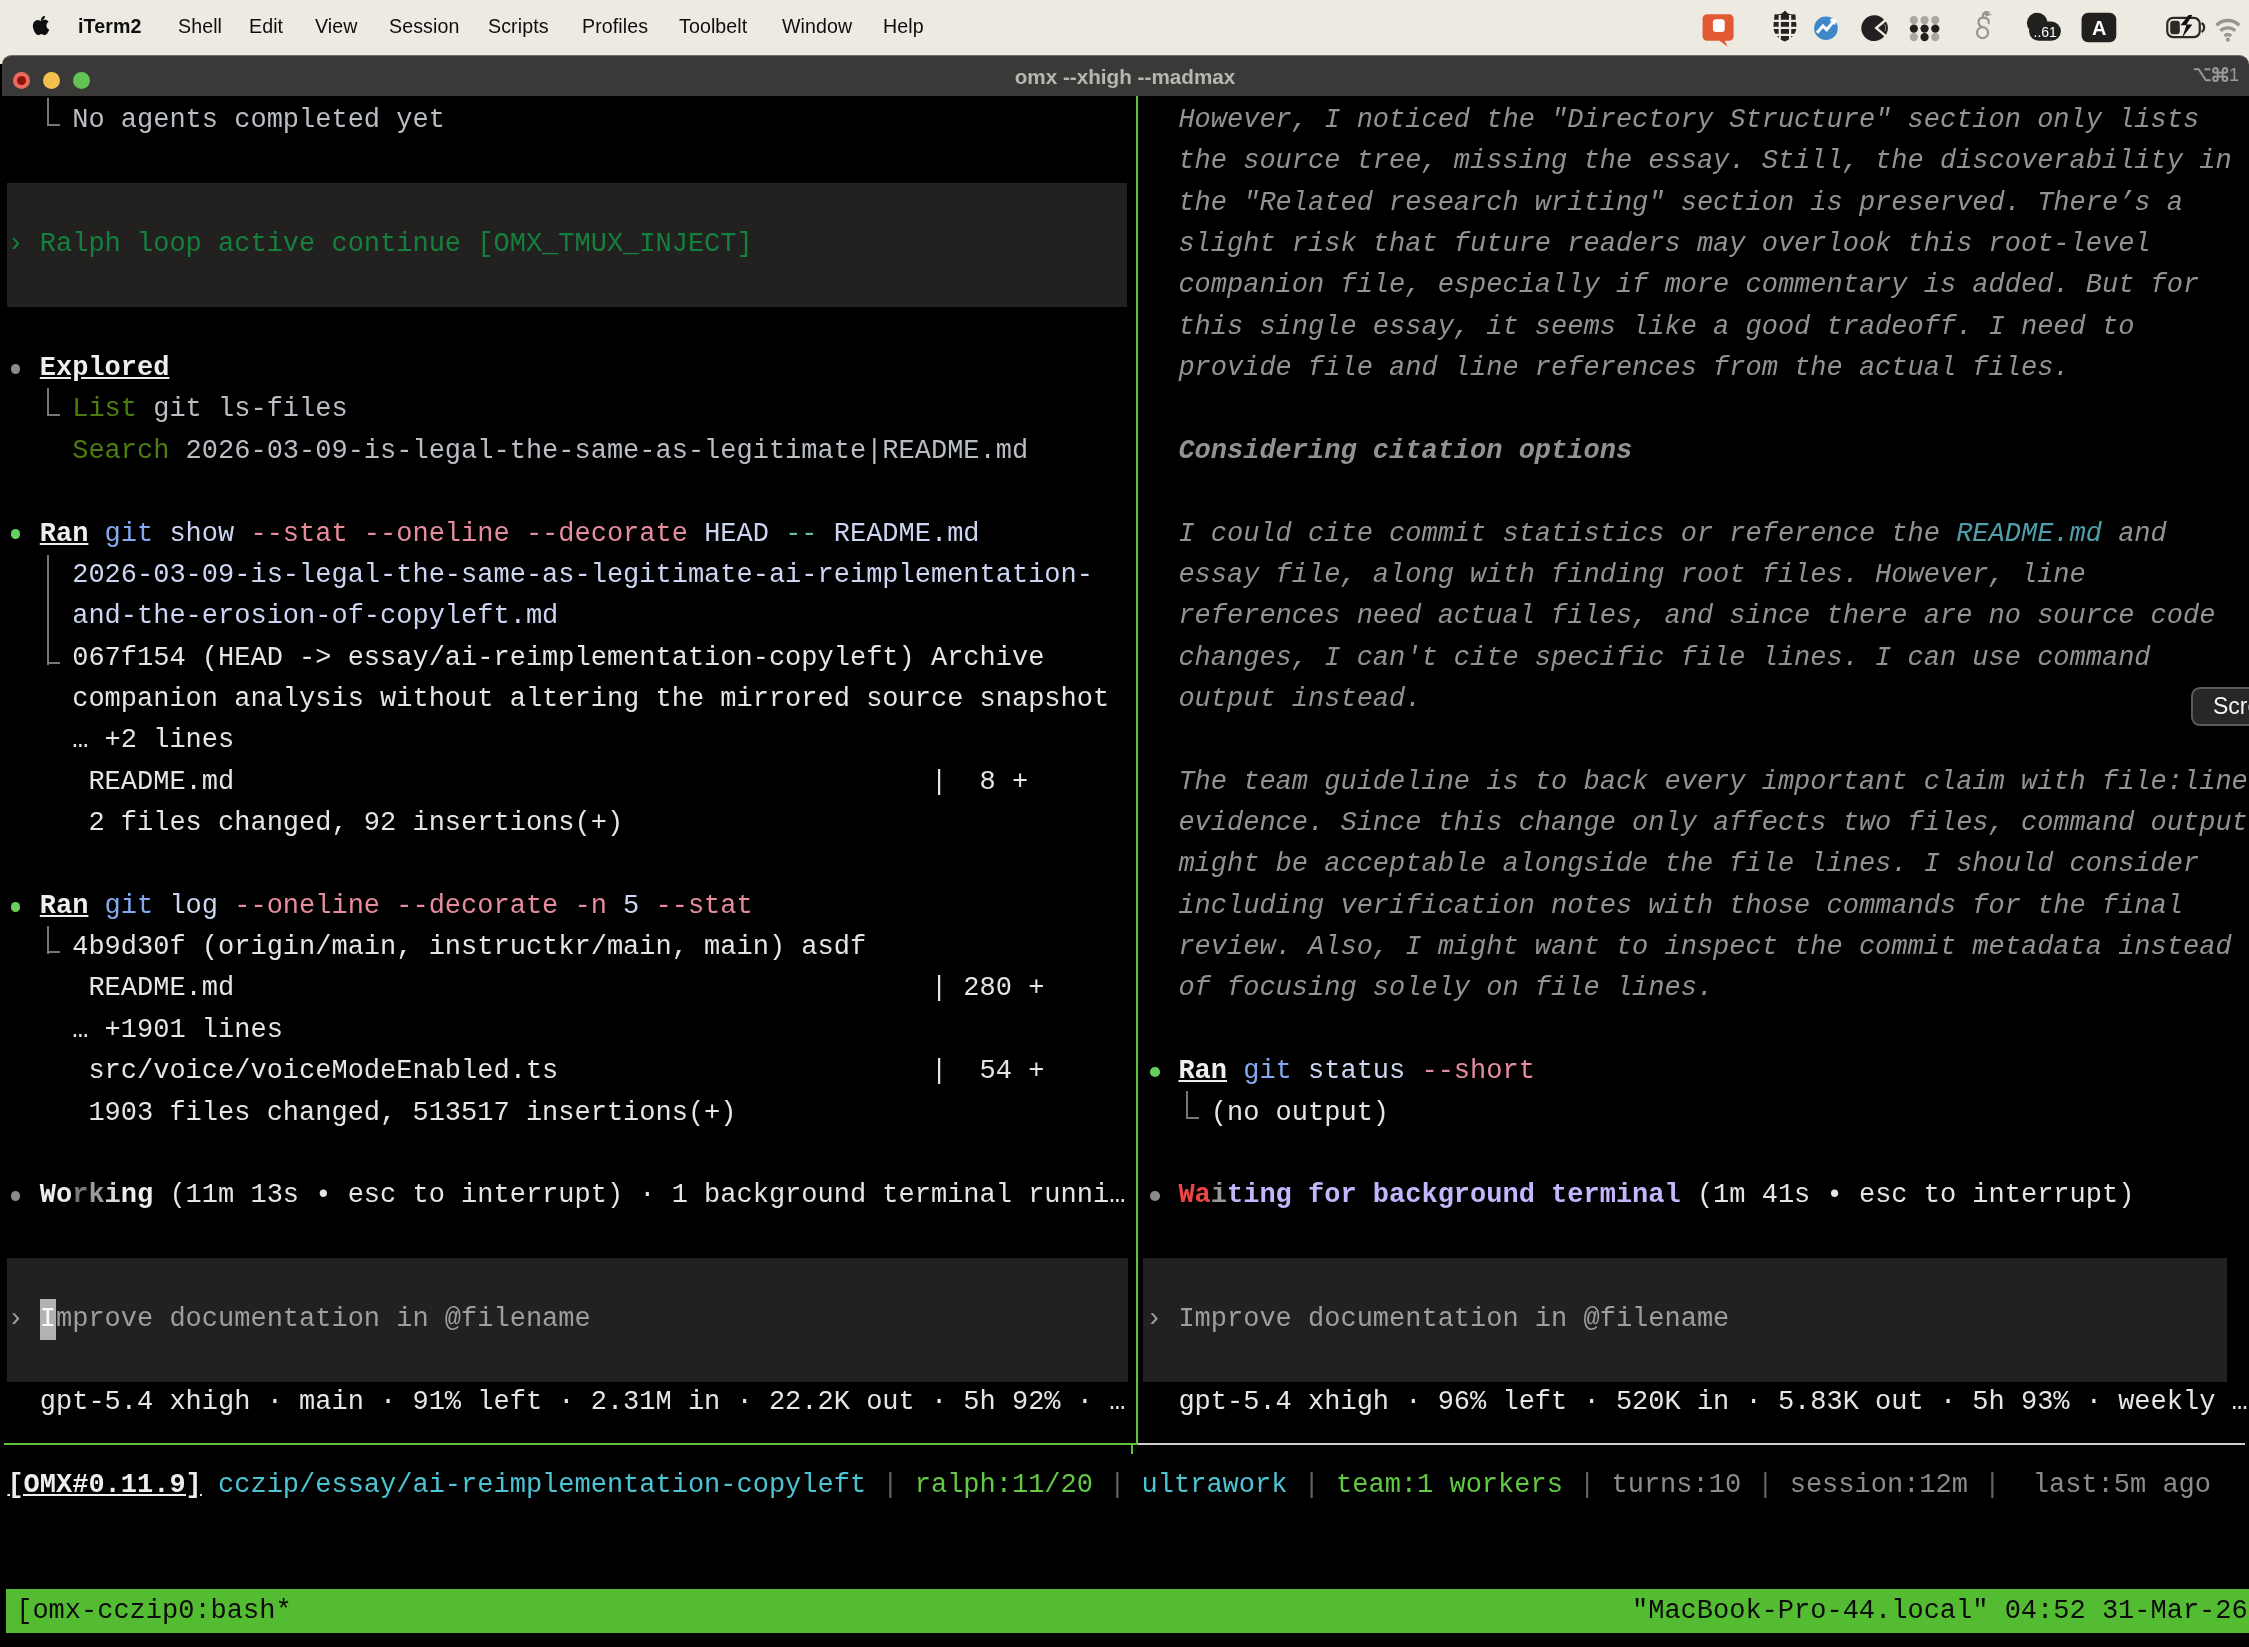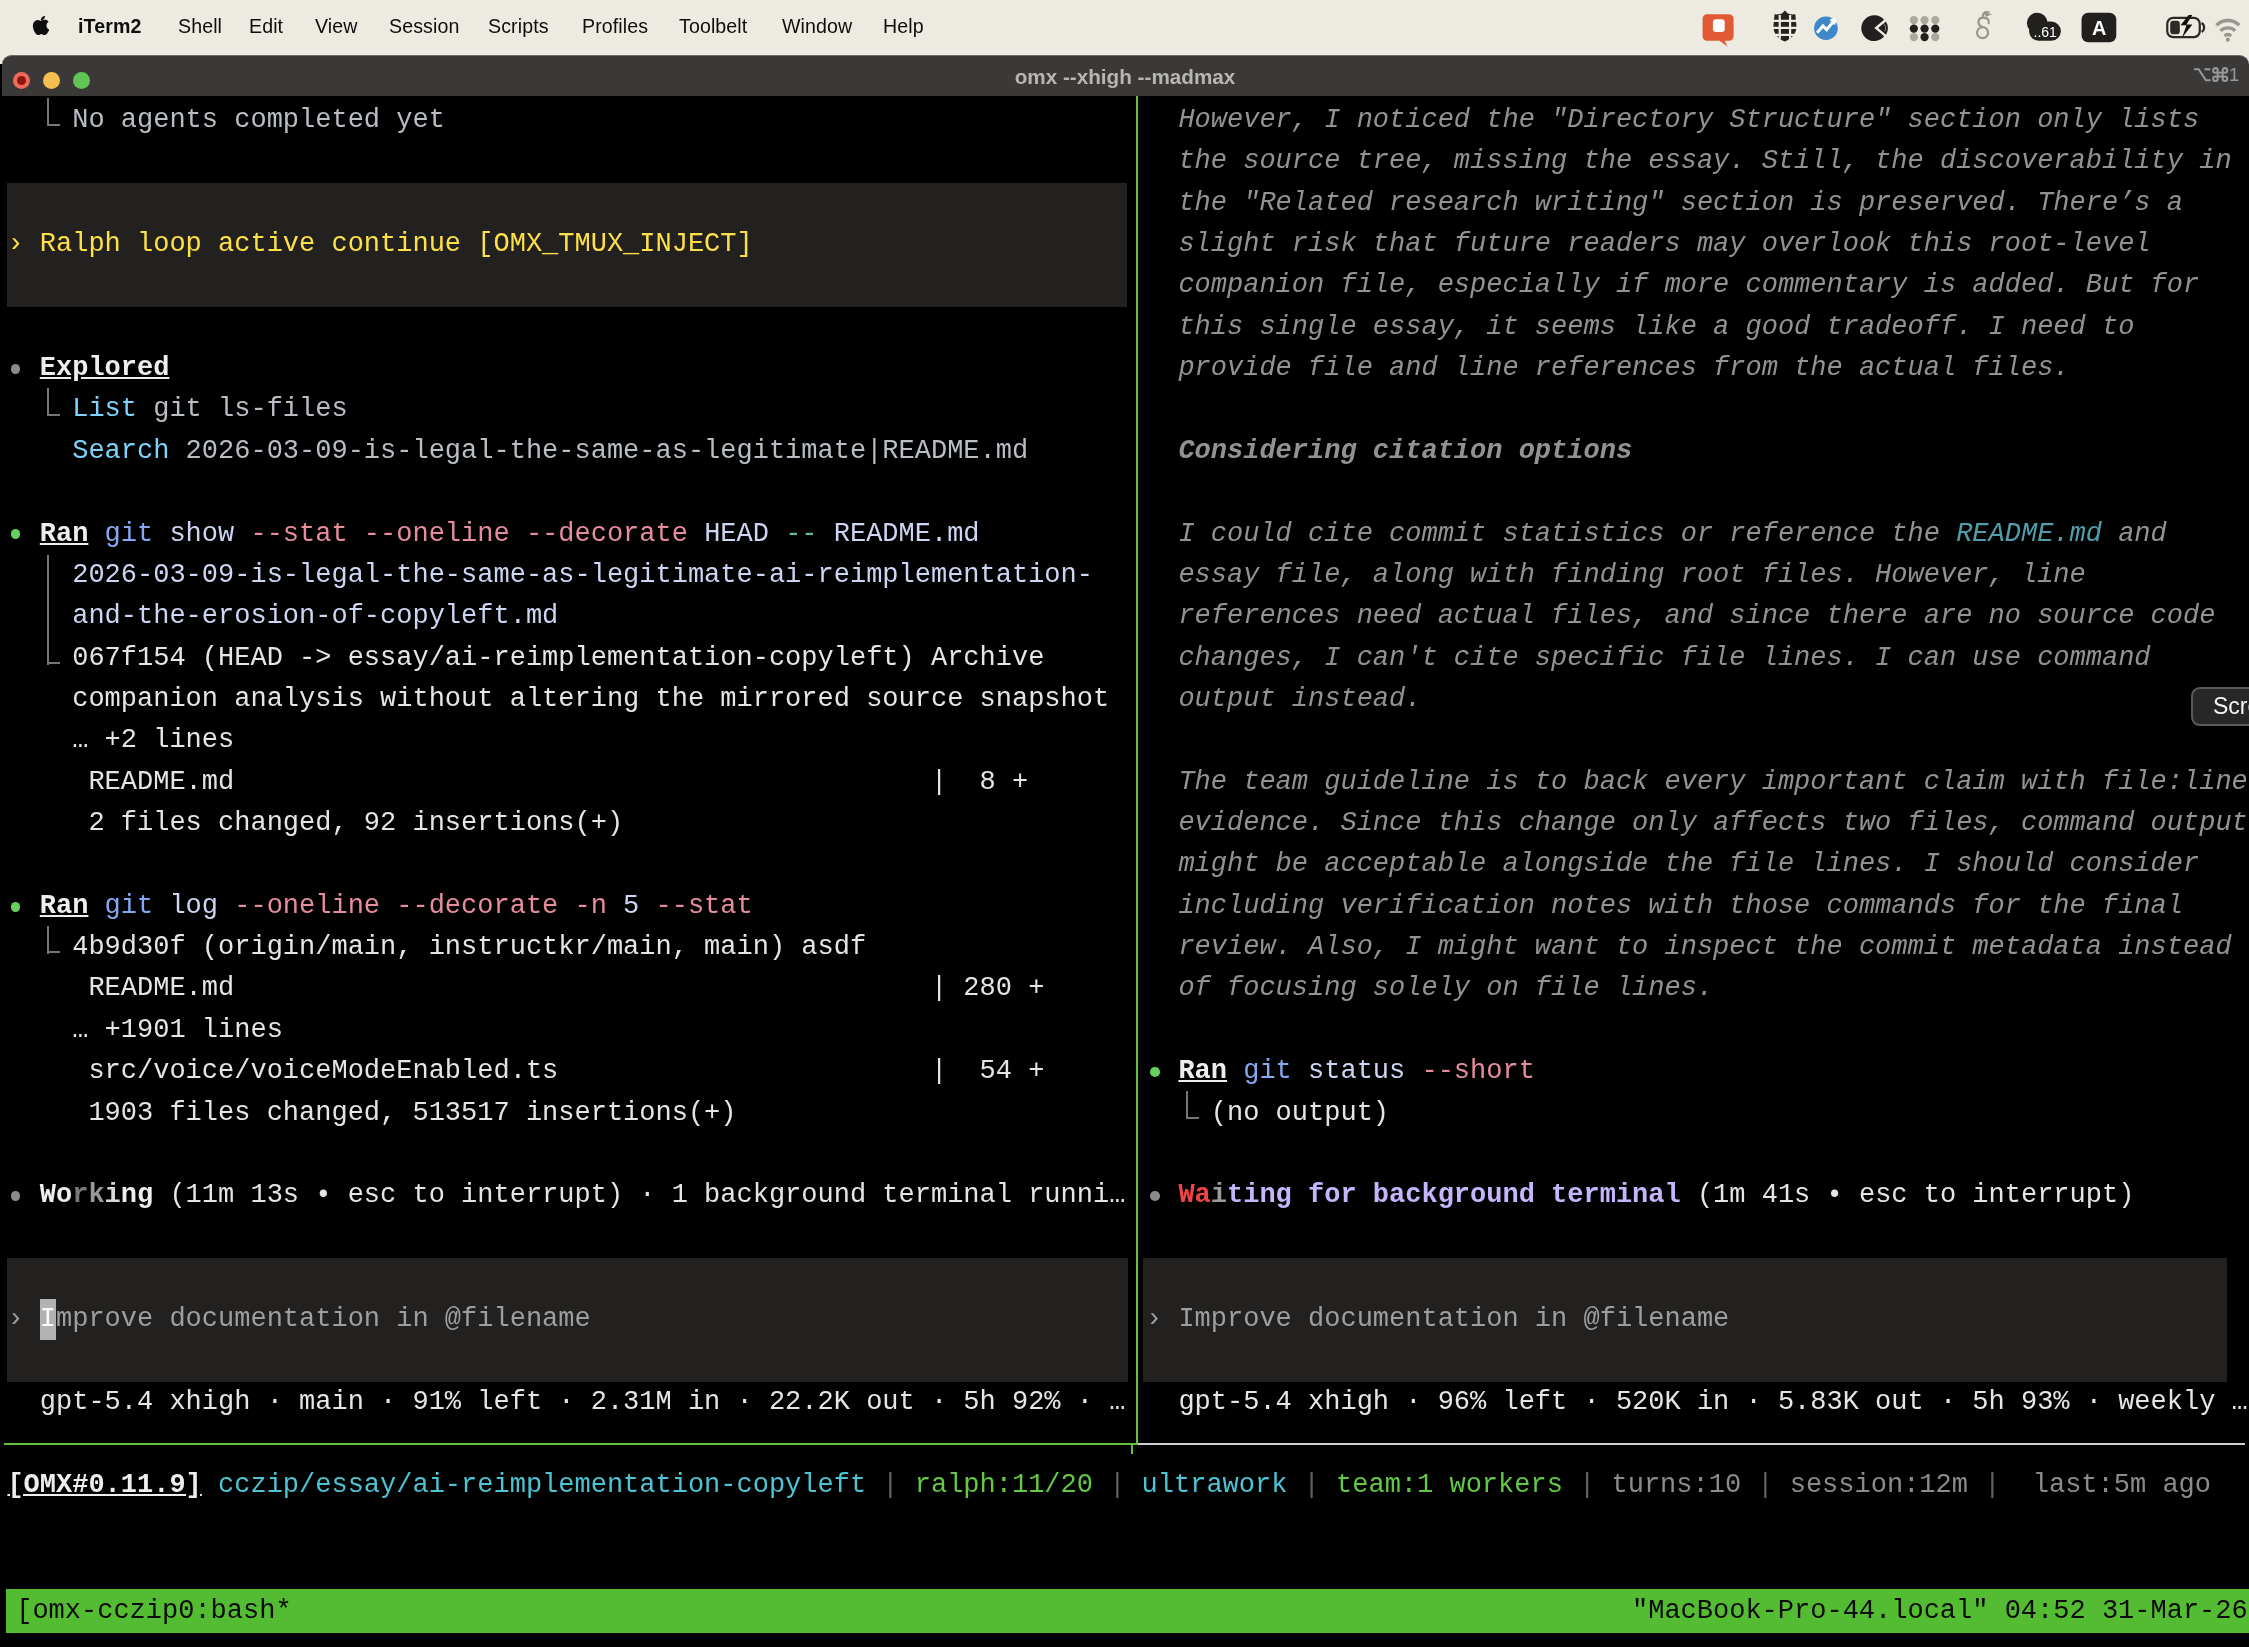--- a/index.html
+++ b/index.html
@@ -15,21 +15,21 @@
 .it{font-style:italic;}
 .b{font-weight:bold;}
 .w{color:#eeeeee;text-decoration:underline;}
 .gy{color:#e5e5e5;}
 .gl{color:#b9bdc4;}
 .gm{color:#929292;}
 .blu{color:#84a9f1;}
 .lav{color:#ccd5f2;}
 .pnk{color:#e78c9d;}
 .tl2{color:#5fbf9e;}
-.cyn{color:#7dd3fc;}
+.cyn{color:#4d7c0f;}
 .tr{color:#4f9fab;}
 .box{position:absolute;background:#222120;}
 .cur{color:#fafafa;}
 </style></head><body>
 <div id="menubar">
 <svg width="20" height="20" viewBox="0 0 24 24" style="position:absolute;left:31px;top:14.8px">
       <path fill="#0e0e0e" d="M12.152 6.896c-.948 0-2.415-1.078-3.96-1.04-2.04.027-3.91 1.183-4.961 3.014-2.117 3.675-.546 9.103 1.519 12.09 1.013 1.454 2.208 3.09 3.792 3.039 1.52-.065 2.09-.987 3.935-.987 1.831 0 2.35.987 3.96.948 1.637-.026 2.676-1.48 3.676-2.948 1.156-1.688 1.636-3.325 1.662-3.415-.039-.013-3.182-1.221-3.22-4.857-.026-3.04 2.48-4.494 2.597-4.559-1.429-2.09-3.623-2.324-4.39-2.376-2-.156-3.675 1.09-4.61 1.09zm3.378-2.066c.843-1.012 1.4-2.427 1.245-3.83-1.207.052-2.662.805-3.532 1.818-.78.896-1.454 2.338-1.273 3.714 1.338.104 2.715-.688 3.559-1.701"></path>
     </svg>
 <div class="mi mb" style="left:78px">iTerm2</div>
 <div class="mi" style="left:178px">Shell</div>
@@ -114,21 +114,21 @@
 <div style="position:absolute;left:4.4px;top:1443px;width:1134px;height:2.2px;background:#62c33a"></div>
 <div style="position:absolute;left:1138px;top:1443px;width:1107px;height:2.2px;background:#cfcfcf"></div>
 <div style="position:absolute;left:1131px;top:1445px;width:2.2px;height:8.9px;background:#62c33a"></div>
 <div class="box" style="left:7.4px;top:183px;width:1120px;height:124px"></div>
 <div class="box" style="left:7.4px;top:1258px;width:1121px;height:124px"></div>
 <div class="box" style="left:1143px;top:1258px;width:1084px;height:124px"></div>
 <div style="position:absolute;left:40px;top:1299px;width:16px;height:41px;background:#b2b2b2"></div>
 <div style="position:absolute;left:47px;top:98px;width:2.2px;height:28px;background:#767676"></div>
 <div style="position:absolute;left:47px;top:124px;width:12.5px;height:2.2px;background:#767676"></div>
 <div class="r" style="left:7.4px;top:100px">    <span class="gl">No agents completed yet</span></div>
-<div class="r" style="left:7.4px;top:224px"><span style="color:#fde047">› Ralph loop active continue [OMX_TMUX_INJECT]</span></div>
+<div class="r" style="left:7.4px;top:224px"><span style="color:#15803d">› Ralph loop active continue [OMX_TMUX_INJECT]</span></div>
 <div style="position:absolute;left:10.6px;top:364px;width:9.6px;height:9.6px;border-radius:50%;background:#8b8b8b"></div>
 <div class="r" style="left:7.4px;top:348px">  <span class="w b">Explored</span></div>
 <div style="position:absolute;left:47px;top:388px;width:2.2px;height:28px;background:#767676"></div>
 <div style="position:absolute;left:47px;top:414px;width:12.5px;height:2.2px;background:#767676"></div>
 <div class="r" style="left:7.4px;top:389px">    <span class="cyn">List</span><span class="gl"> git ls-files</span></div>
 <div class="r" style="left:7.4px;top:431px">    <span class="cyn">Search</span><span class="gl"> 2026-03-09-is-legal-the-same-as-legitimate|README.md</span></div>
 <div style="position:absolute;left:10.6px;top:529px;width:9.6px;height:9.6px;border-radius:50%;background:#67ce60"></div>
 <div class="r" style="left:7.4px;top:514px">  <span class="w b">Ran</span> <span class="blu">git</span> <span class="lav">show</span> <span class="pnk">--stat --oneline --decorate</span> <span class="lav">HEAD</span> <span class="tl2">--</span> <span class="lav">README.md</span></div>
 <div style="position:absolute;left:47px;top:555px;width:2.2px;height:83px;background:#767676"></div>
 <div style="position:absolute;left:47px;top:638px;width:2.2px;height:26.6px;background:#767676"></div>

